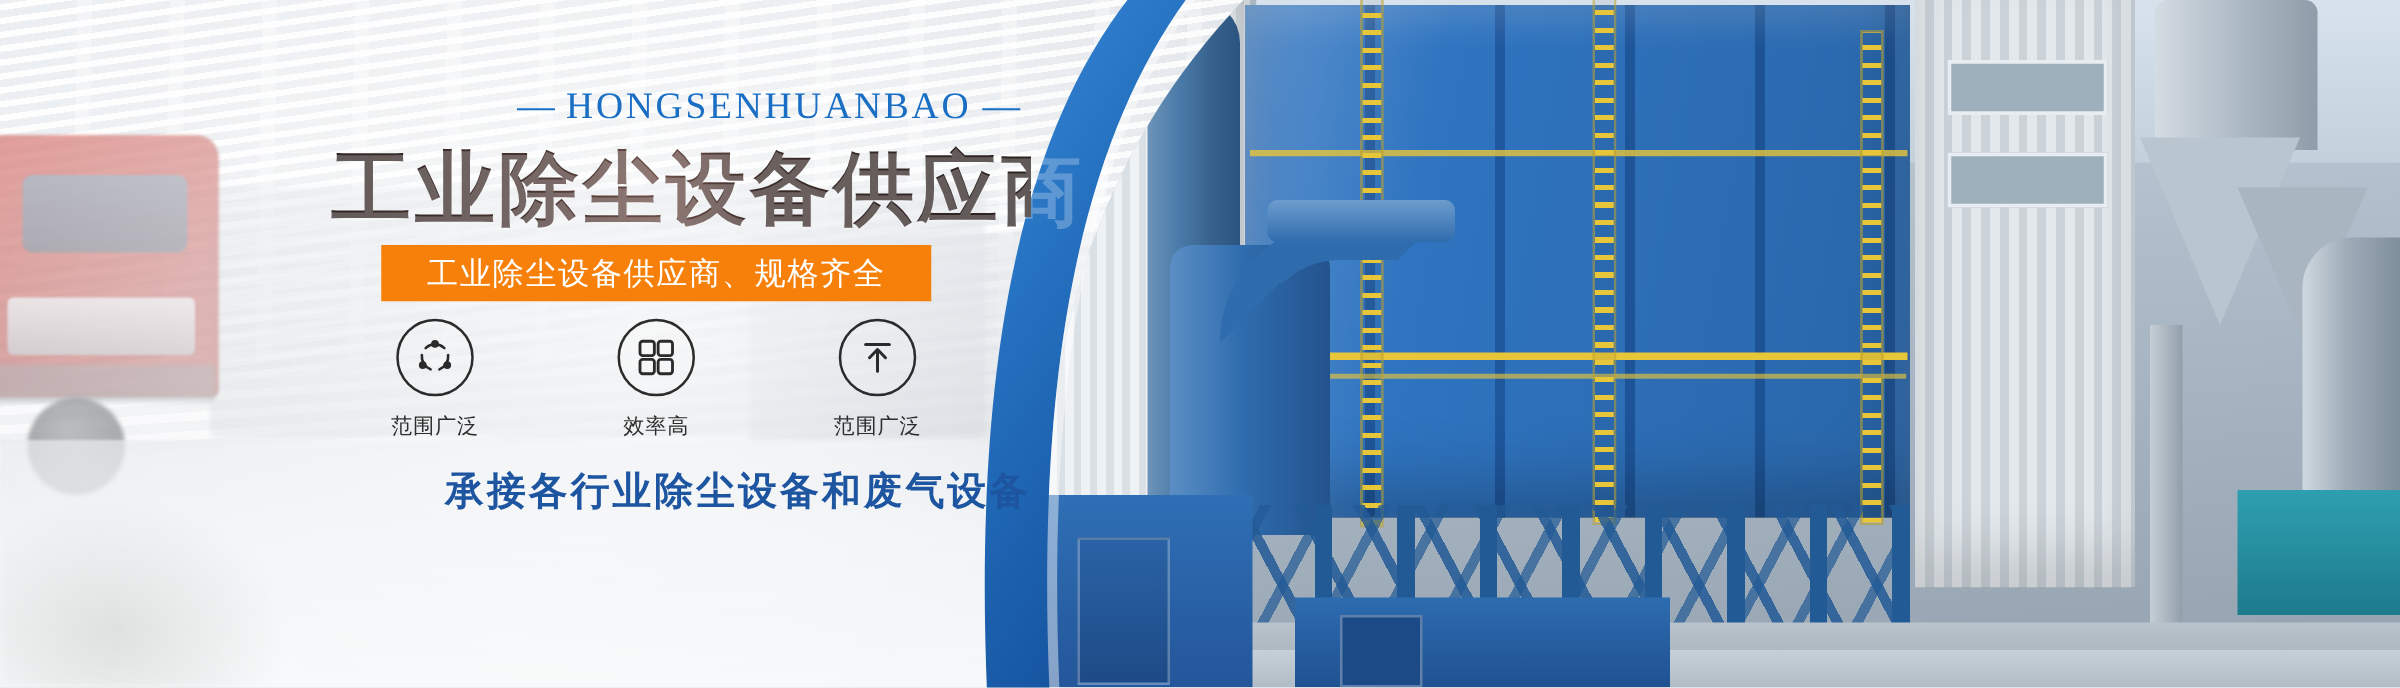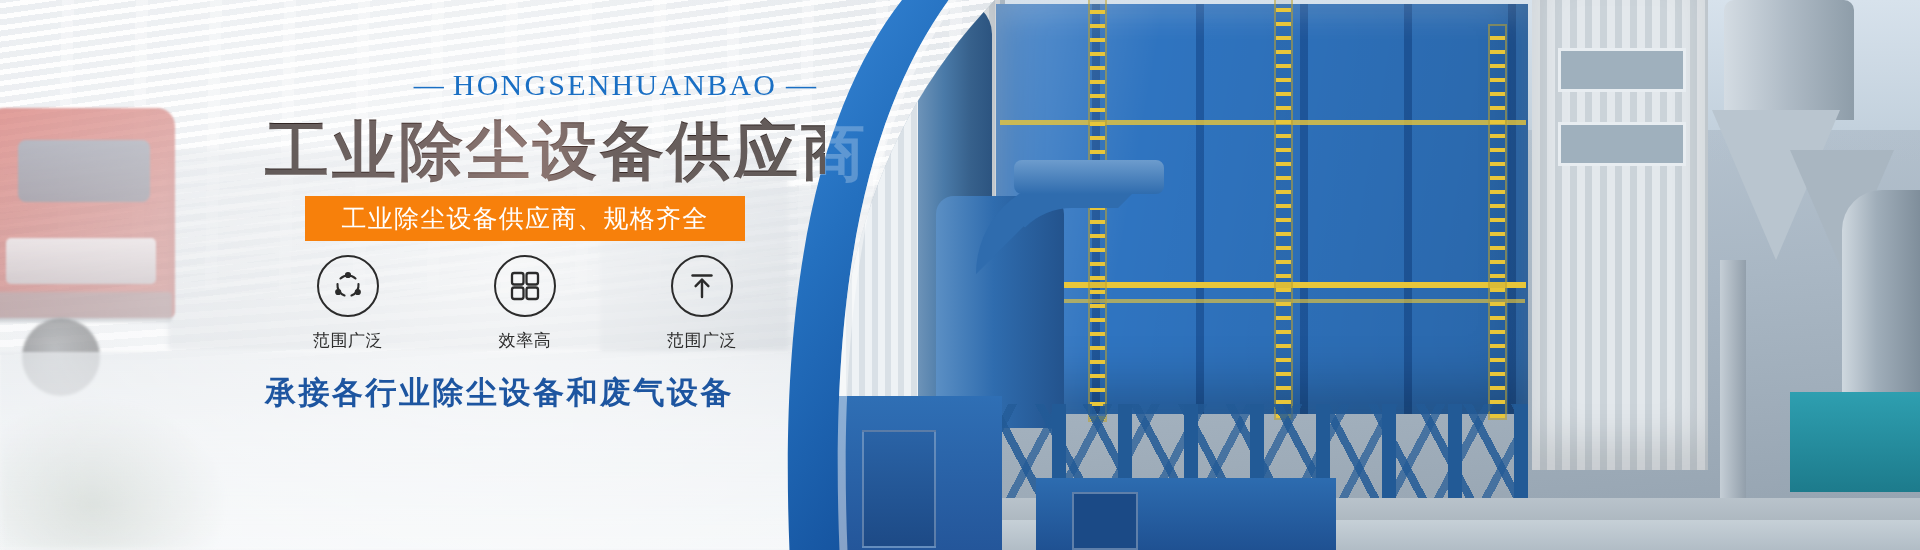--- a/index.html
+++ b/index.html
@@ -317,21 +317,21 @@
     display:flex; align-items:center; justify-content:center;
     background:rgba(255,255,255,.10);
   }
   .feat-label {
     margin-top:12px; font-size:17px; color:#2d2d2d; letter-spacing:.6px;
     white-space:nowrap;
   }
 
   .tagline {
     position:absolute; left:265px; top:372px; width:560px;
-    text-align:left;
+    text-align:right;
     font-size:31px; font-weight:700; letter-spacing:2.5px;
     color:#1d55a0;
     white-space:nowrap;
   }
 </style>
 </head>
 <body>
 
 <div id="banner">
 

